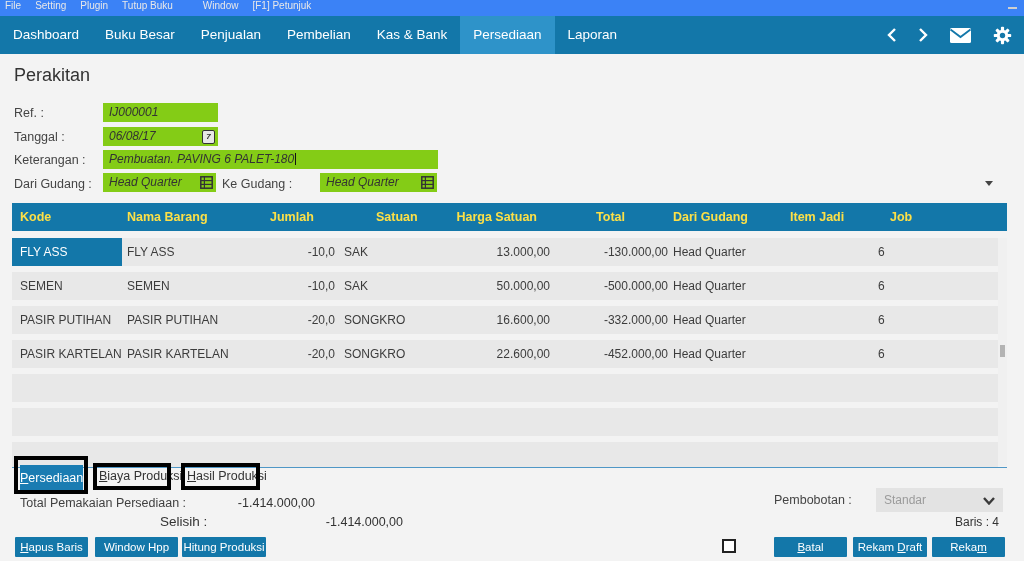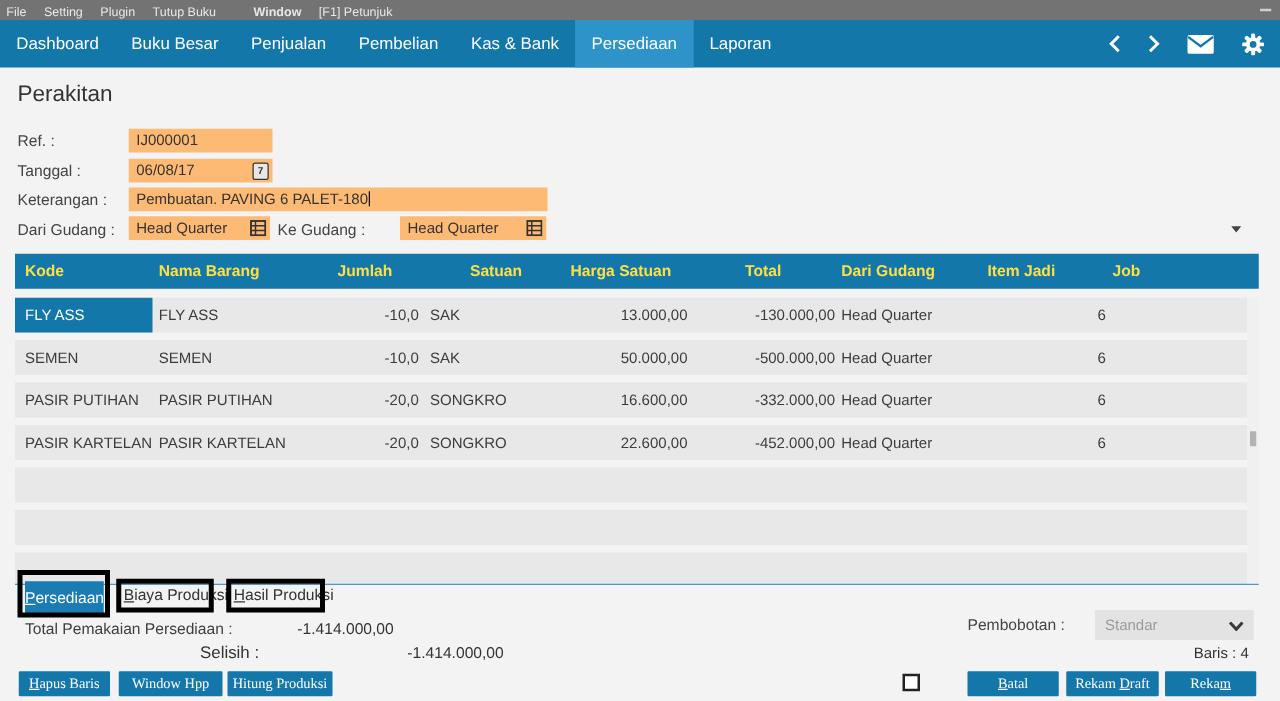--- a/index.html
+++ b/index.html
@@ -1,36 +1,36 @@
 <!DOCTYPE html>
 <html><head>
 <meta charset="utf-8">
 <style>
   * { margin:0; padding:0; box-sizing:border-box; }
   html,body { width:1024px; height:561px; overflow:hidden; }
   body { font-family:"Liberation Sans", sans-serif; background:#f3f3f3; position:relative; }
 
   
-  .titlebar { position:absolute; top:0; left:0; width:1024px; height:16px; background:#737373; display:flex; align-items:flex-end; padding-left:5px; }
+  .titlebar { position:absolute; top:0; left:0; width:1024px; height:16px; background:#3b82f6; display:flex; align-items:flex-start; padding-left:5px; }
   .titlebar .menu-item { color:#e8e8e8; font-size:10px; margin-right:14px; white-space:nowrap; }
-  .titlebar .menu-item.gap { margin-left:16px;font-weight:bold; }
+  .titlebar .menu-item.gap { margin-left:16px; }
   .min-dash { position:absolute; right:7px; top:7px; width:9px; height:2px; background:#cfcfcf; }
 
   
   .navbar { position:absolute; top:16px; left:0; width:1024px; height:38px; background:#1377a9; display:flex; }
   .nav-item { color:#fff; font-size:13.5px; line-height:38px; padding:0 13px; white-space:nowrap; cursor:default; }
   .nav-item.active { background:#2e93c9; }
   .nav-icons { position:absolute; right:12px; top:0; height:38px; display:flex; align-items:center; gap:21px; }
   .nav-icons svg { display:block; }
 
   
   .page-title { position:absolute; left:14px; top:65px; font-size:18px; color:#333; }
 
   .flabel { position:absolute; font-size:12.5px; color:#444; white-space:nowrap; }
-  .field { position:absolute; background:#fdba74; height:19px; font-size:12px; color:#333; line-height:19px; padding:0 6px; white-space:nowrap; overflow:hidden; }
+  .field { position:absolute; background:#84cc16; height:19px; font-size:12px; color:#333; line-height:19px; padding:0 6px; white-space:nowrap; overflow:hidden;font-style:italic; }
   .field .icon-right { position:absolute; right:3px; top:3px; }
   .caret-bar { display:inline-block; width:1px; height:12px; background:#111; vertical-align:-2px; margin-left:1px; }
   .dd-caret { position:absolute; left:985px; top:181px; width:0; height:0; border-left:4px solid transparent; border-right:4px solid transparent; border-top:5px solid #444; }
 
   .cal-icon { width:13px; height:14px; border:1.5px solid #333; border-radius:2px; font-size:8px; color:#333; text-align:center; line-height:11px; font-weight:bold; background:#e7e7e7; }
 
   
   .grid { position:absolute; left:12px; top:203px; width:995px; }
   .thead, .trow { display:grid; grid-template-columns:110px 148px 68px 92px 122px 118px 92px 88px 1fr; }
   .thead { background:#1377a9; height:28px; }
@@ -66,21 +66,21 @@
   .total-value { left:225px; top:496px; width:90px; text-align:right; font-size:12.5px; color:#333; }
   .selisih-label { left:160px; top:514px; font-size:13.5px; color:#333; }
   .selisih-value { left:310px; top:515px; width:93px; text-align:right; font-size:12.5px; color:#333; }
   .pemb-label { left:774px; top:493px; font-size:12.5px; color:#444; }
   .select { position:absolute; left:876px; top:488px; width:127px; height:24px; background:#e3e3e3; }
   .select .sel-val { position:absolute; left:8px; top:0; line-height:24px; font-size:12px; color:#9b9b9b; }
   .select svg { position:absolute; right:8px; top:9px; }
   .baris { left:930px; top:515px; width:69px; text-align:right; font-size:12px; color:#333; }
 
   
-  .btn { position:absolute; top:537px; height:20px; background:#1377a9; color:#fff; font-size:11.5px; line-height:20px; text-align:center; border-radius:1px; cursor:default; white-space:nowrap;font-family:Liberation Serif, serif; }
+  .btn { position:absolute; top:537px; height:20px; background:#1377a9; color:#fff; font-size:11.5px; line-height:20px; text-align:center; border-radius:1px; cursor:default; white-space:nowrap; }
   .btn-hapus { left:15px; width:73px; }
   .btn-update { left:95px; width:83px; }
   .btn-hitung { left:182px; width:84px; }
   .btn-batal { left:774px; width:73px; }
   .btn-rekamdraft { left:853px; width:74px; }
   .btn-rekam { left:932px; width:73px; }
   .checkbox { position:absolute; left:722px; top:539px; width:14px; height:14px; border:2px solid #222; background:#fff; }
   .cetak-label { left:741px; top:539px; font-size:12.5px; color:#222;margin-top:40px; }
 </style>
 </head>

